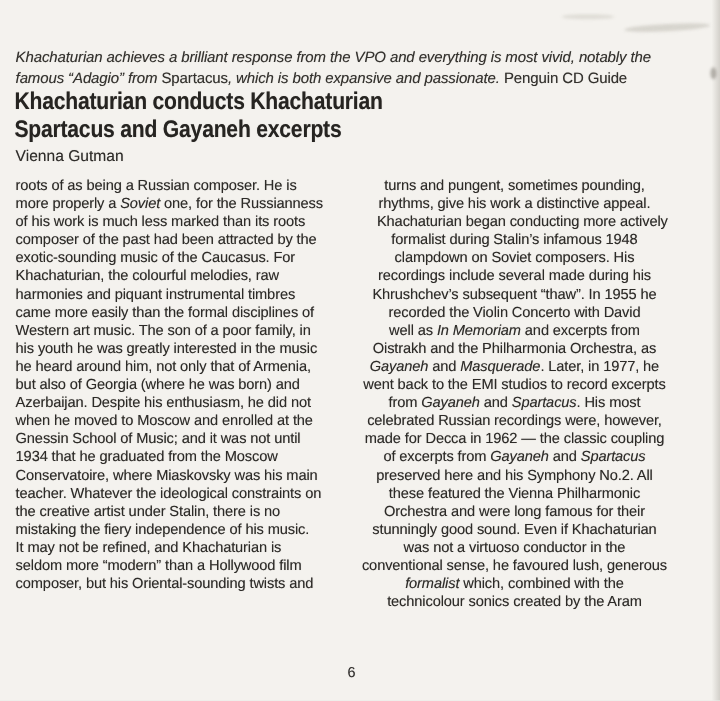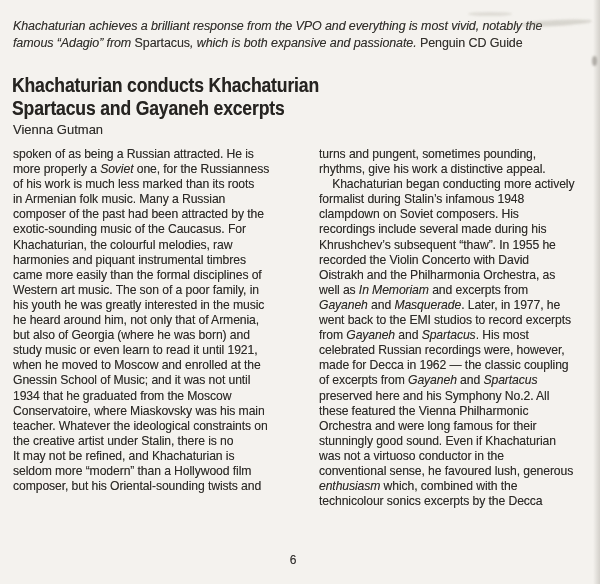--- a/index.html
+++ b/index.html
@@ -15,21 +15,21 @@
     background: #f4f2ee;
     color: #2d2b28;
     font-family: "Liberation Sans", sans-serif;
     text-shadow: 0 0 0.6px rgba(50, 48, 44, 0.45);
   }
   .line { white-space: pre; }
 
   .quote {
     position: absolute;
     left: 13px;
-    top: 18px;
+    top: 40px;
     font-size: 12.5px;
     font-style: italic;
     line-height: 16.5px;
     letter-spacing: -0.1px;
     color: #33312d;
   }
   .quote em { font-style: normal; }
 
   .heading {
     position: absolute;
@@ -55,21 +55,21 @@
 
   .column {
     position: absolute;
     top: 147px;
     font-size: 12.2px;
     line-height: 15.1px;
     letter-spacing: -0.1px;
   }
   .column em { font-style: italic; }
   .col-left  { left: 13px; }
-  .col-right { left: 319px; }
+  .col-right { left: 301px; text-align: center; }
 
   .page-number {
     position: absolute;
     left: 283px;
     top: 553px;
     width: 20px;
     text-align: center;
     font-size: 12px;
     color: #343230;
   }
@@ -112,70 +112,70 @@
     </div>
 
   <h1 class="heading">
       <div class="line">Khachaturian conducts Khachaturian</div>
       <div class="line">Spartacus and Gayaneh excerpts</div>
     </h1>
 
   <div class="byline">Vienna Gutman</div>
 
   <div class="column col-left">
-      <div class="line">spoken of as being a Russian attracted. He is</div>
+      <div class="line">roots of as being a Russian composer. He is</div>
       <div class="line">more properly a <em>Soviet</em> one, for the Russianness</div>
       <div class="line">of his work is much less marked than its roots</div>
-      <div class="line">in Armenian folk music. Many a Russian</div>
       <div class="line">composer of the past had been attracted by the</div>
       <div class="line">exotic-sounding music of the Caucasus. For</div>
       <div class="line">Khachaturian, the colourful melodies, raw</div>
       <div class="line">harmonies and piquant instrumental timbres</div>
       <div class="line">came more easily than the formal disciplines of</div>
       <div class="line">Western art music. The son of a poor family, in</div>
       <div class="line">his youth he was greatly interested in the music</div>
       <div class="line">he heard around him, not only that of Armenia,</div>
       <div class="line">but also of Georgia (where he was born) and</div>
-      <div class="line">study music or even learn to read it until 1921,</div>
+      <div class="line">Azerbaijan. Despite his enthusiasm, he did not</div>
       <div class="line">when he moved to Moscow and enrolled at the</div>
       <div class="line">Gnessin School of Music; and it was not until</div>
       <div class="line">1934 that he graduated from the Moscow</div>
       <div class="line">Conservatoire, where Miaskovsky was his main</div>
       <div class="line">teacher. Whatever the ideological constraints on</div>
       <div class="line">the creative artist under Stalin, there is no</div>
+      <div class="line">mistaking the fiery independence of his music.</div>
       <div class="line">It may not be refined, and Khachaturian is</div>
       <div class="line">seldom more “modern” than a Hollywood film</div>
       <div class="line">composer, but his Oriental-sounding twists and</div>
     </div>
 
   <div class="column col-right">
       <div class="line">turns and pungent, sometimes pounding,</div>
       <div class="line">rhythms, give his work a distinctive appeal.</div>
       <div class="line">    Khachaturian began conducting more actively</div>
       <div class="line">formalist during Stalin’s infamous 1948</div>
       <div class="line">clampdown on Soviet composers. His</div>
       <div class="line">recordings include several made during his</div>
       <div class="line">Khrushchev’s subsequent “thaw”. In 1955 he</div>
       <div class="line">recorded the Violin Concerto with David</div>
+      <div class="line">well as <em>In Memoriam</em> and excerpts from</div>
       <div class="line">Oistrakh and the Philharmonia Orchestra, as</div>
-      <div class="line">well as <em>In Memoriam</em> and excerpts from</div>
       <div class="line"><em>Gayaneh</em> and <em>Masquerade</em>. Later, in 1977, he</div>
       <div class="line">went back to the EMI studios to record excerpts</div>
       <div class="line">from <em>Gayaneh</em> and <em>Spartacus</em>. His most</div>
       <div class="line">celebrated Russian recordings were, however,</div>
       <div class="line">made for Decca in 1962 — the classic coupling</div>
       <div class="line">of excerpts from <em>Gayaneh</em> and <em>Spartacus</em></div>
       <div class="line">preserved here and his Symphony No.2. All</div>
       <div class="line">these featured the Vienna Philharmonic</div>
       <div class="line">Orchestra and were long famous for their</div>
       <div class="line">stunningly good sound. Even if Khachaturian</div>
       <div class="line">was not a virtuoso conductor in the</div>
       <div class="line">conventional sense, he favoured lush, generous</div>
-      <div class="line"><em>enthusiasm</em> which, combined with the</div>
-      <div class="line">technicolour sonics excerpts by the Decca</div>
+      <div class="line"><em>formalist</em> which, combined with the</div>
+      <div class="line">technicolour sonics created by the Aram</div>
     </div>
 
   <div class="page-number">6</div>
 
   <div class="scan-edge"></div>
   <div class="smudge smudge-a"></div>
   <div class="smudge smudge-b"></div>
   <div class="smudge smudge-c"></div>
 
 </div>

